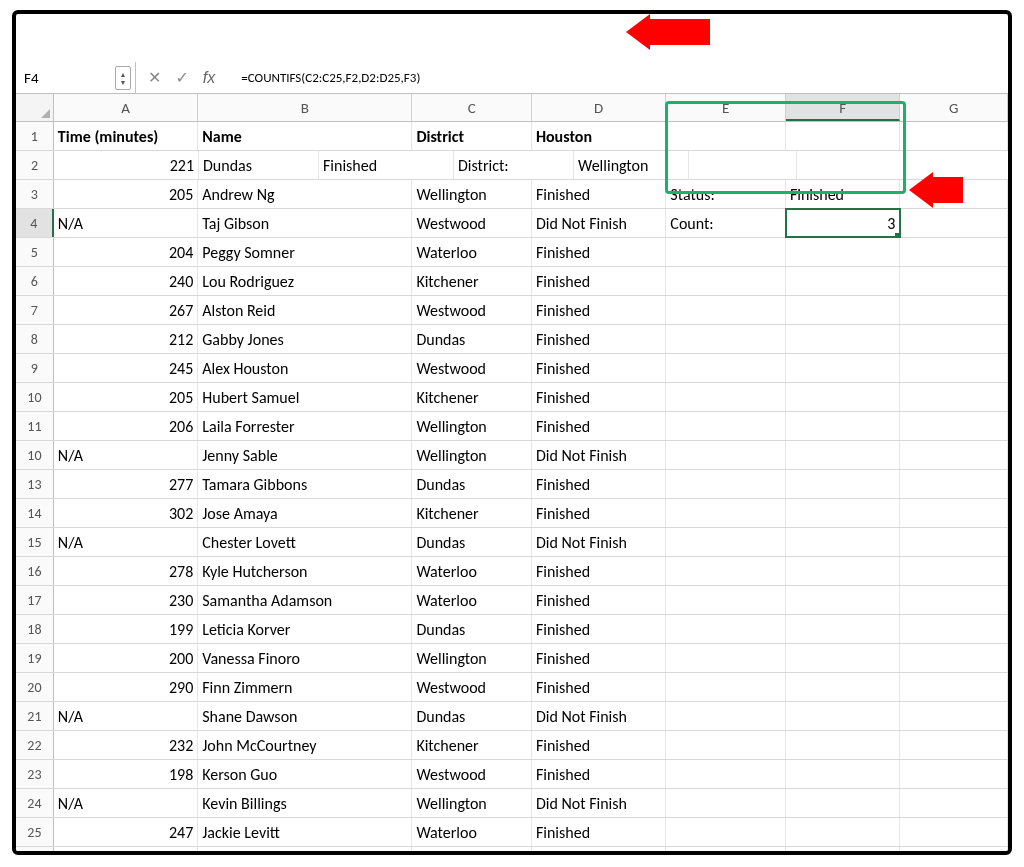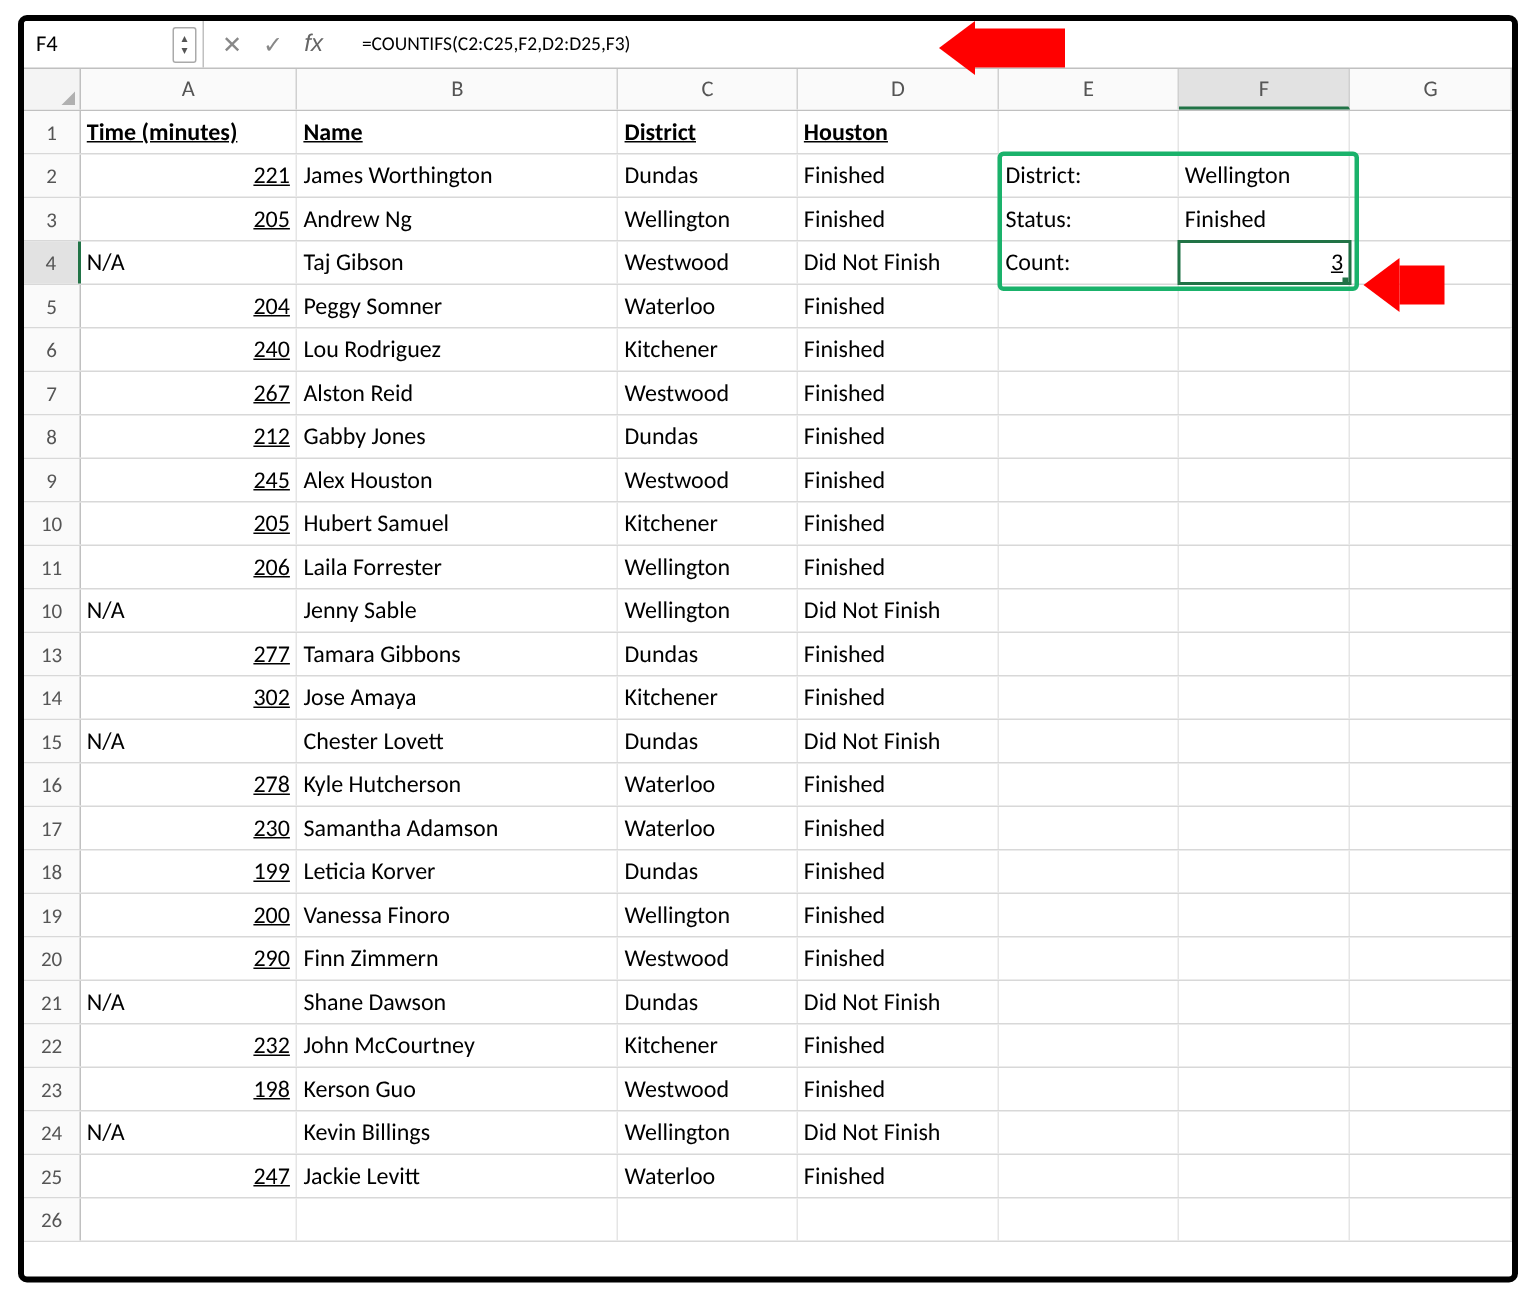--- a/index.html
+++ b/index.html
@@ -23,20 +23,21 @@
     overflow: hidden;
     position: relative;
   }
   
   .formula-bar {
     display: flex;
     align-items: stretch;
     height: 32px;
     border-bottom: 1px solid #c0c0c0;
     background: #fff;
+    margin-top: 48px;
   }
   .namebox {
     width: 120px;
     border-right: 1px solid #c0c0c0;
     display: flex;
     align-items: center;
     position: relative;
     padding: 0 4px 0 8px;
   }
   .namebox-text { flex: 1; font-size: 15px; }
@@ -111,22 +112,22 @@
   }
   .rownum.active{background:#e2e2e2; border-right:2px solid #217346;}
   .cell {
     border-right:1px solid #e5e5e5;
     padding:0 4px;
     line-height:29px;
     white-space:nowrap;
     overflow:hidden;
     font-size:16px;
   }
-  .hdr-cell { font-weight:bold;text-decoration:underline; }
-  .right { text-align:right;text-decoration:underline; }
+  .hdr-cell { font-weight:bold; }
+  .right { text-align:right; }
   .left { text-align:left; }
   
   .active-cell {
     outline:2px solid #217346;
     outline-offset:-1px;
     position:relative;
   }
   .active-cell::after{
     content:"";
     position:absolute;
@@ -201,21 +202,20 @@
         <div class="cell cB hdr-cell left">Name</div>
         <div class="cell cC hdr-cell left">District</div>
         <div class="cell cD hdr-cell left">Houston</div>
         <div class="cell cE"></div>
         <div class="cell cF"></div>
         <div class="cell cG"></div>
       </div>
       <div class="gridrow">
         <div class="rownum">2</div>
         <div class="cell cA right">221</div>
-        <div class="cell cB left">James Worthington</div>
         <div class="cell cC left">Dundas</div>
         <div class="cell cD left">Finished</div>
         <div class="cell cE left">District:</div>
         <div class="cell cF left">Wellington</div>
         <div class="cell cG"></div>
       </div>
       <div class="gridrow">
         <div class="rownum">3</div>
         <div class="cell cA right">205</div>
         <div class="cell cB left">Andrew Ng</div>

